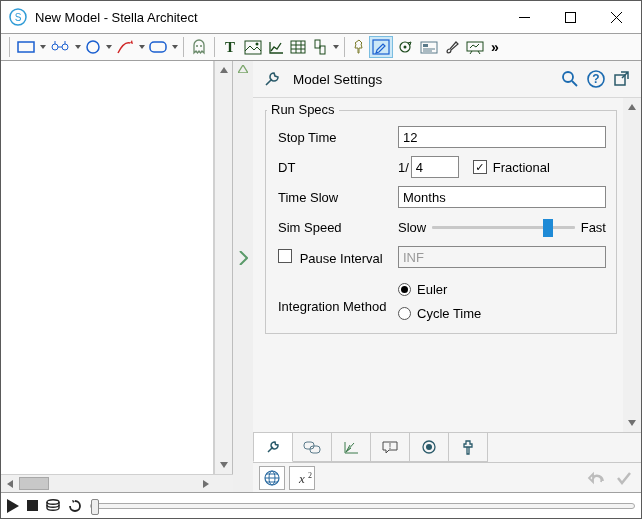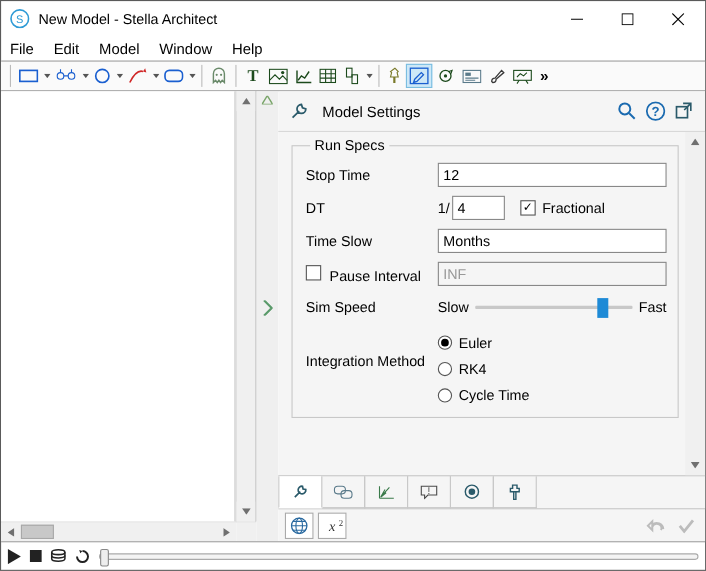--- a/index.html
+++ b/index.html
@@ -53,21 +53,21 @@
   .panel-header .hdr-title { flex:1;}
   .panel-header .hdr-actions { display:flex; gap:8px; align-items:center;}
 
   .panel-body { flex:1; display:flex; min-height:0; border-top:1px solid #d8d8d8;}
   .panel-scroll { flex:1; overflow:hidden; padding: 8px 4px 8px 10px;}
   .panel-vscroll { width:18px; background:#f0f0f0; position:relative;}
   .panel-vscroll .pv-arrow { height:18px; display:flex; align-items:center; justify-content:center; position:absolute; left:0; right:0;}
   .panel-vscroll .pv-top{top:0;} .panel-vscroll .pv-bot{bottom:0;}
 
   .groupbox { border:1px solid #c8c8c8; padding: 12px 10px 6px 12px; margin: 4px 2px; position:relative;}
-  .groupbox .legend { position:absolute; top:-9px; left:16px; background:#f5f5f5; padding:0 4px; font-size:13px;}
+  .groupbox .legend { position:absolute; top:-9px; left:1px; background:#f5f5f5; padding:0 4px; font-size:13px;}
   .form-row { display:flex; align-items:center; height:28px; margin-bottom:2px;}
   .form-label { width: 120px; font-size:13px;}
   .form-input { flex:1; min-width:0;}
   input[type=text].field { width: 100%; height:22px; border:1px solid #888; padding:0 4px; font-size:13px; background:#fff;}
   input[type=text].field.small { width: 48px;}
   input[type=text].field.disabled { background:#f5f5f5; color:#999;}
   .dt-wrap { display:flex; align-items:center; gap:2px;}
   .checkbox { width:14px; height:14px; border:1px solid #555; display:inline-flex; align-items:center; justify-content:center; margin-right:4px; background:#fff;}
   .checkbox.checked::after { content:"✓"; font-size:11px; line-height:1; color:#000;}
   .radio { width:13px; height:13px; border:1px solid #555; border-radius:50%; display:inline-flex; align-items:center; justify-content:center; margin-right:6px; background:#fff;}
@@ -125,27 +125,20 @@
         </div>
       <div class="win-btn">
           <svg width="11" height="11">
             <line x1="0" y1="0" x2="11" y2="11"></line>
             <line x1="11" y1="0" x2="0" y2="11"></line>
           </svg>
         </div>
     </div>
   </div>
 
-  <div class="menubar">
-    <span class="menu-item">File</span>
-    <span class="menu-item">Edit</span>
-    <span class="menu-item">Model</span>
-    <span class="menu-item">Window</span>
-    <span class="menu-item">Help</span>
-  </div>
 
   <div class="toolbar">
     <div class="tb-sep"></div>
     <div class="tb-btn">
         <svg width="18" height="14">
           <rect x="1" y="2" width="16" height="10" fill="none" stroke="#1a5fd0" stroke-width="1.5"></rect>
         </svg>
       </div>
     <div class="tb-drop">
         <svg viewBox="0 0 6 4">
@@ -391,51 +384,47 @@
                 <span>Fractional</span>
               </div>
             </div>
 
             <div class="form-row">
               <span class="form-label">Time Slow</span>
               <div class="form-input"><input type="text" class="field" value="Months" style=""></div>
             </div>
 
             <div class="form-row">
-              <span class="form-label">
-                <span class="checkbox"></span>
-                <span>Pause Interval</span>
-              </span>
-              <div class="form-input"><input type="text" class="field disabled" disabled="" value="INF" style=""></div>
-            </div>
-
-            <div class="form-row">
               <span class="form-label">Sim Speed</span>
               <div class="form-input slider">
                 <span>Slow</span>
                 <div class="slider-track">
                     <div class="slider-thumb"></div>
                   </div>
                 <span>Fast</span>
               </div>
+            </div>
+
+            <div class="form-row">
+              <span class="form-label">
+                <span class="checkbox"></span>
+                <span>Pause Interval</span>
+              </span>
+              <div class="form-input"><input type="text" class="field disabled" disabled="" value="INF" style=""></div>
             </div>
 
             <div class="form-row" style="height:auto; align-items:flex-start; padding-top:4px;">
               <span class="form-label" style="padding-top:22px;">Integration Method</span>
               <div class="form-input" style="display:flex; flex-direction:column;">
                 <div class="radio-row">
                     <span class="radio checked"></span>
                     <span>Euler</span>
                   </div>
                 <div class="radio-row">
                     <span class="radio"></span>
-                    <span>RK4</span>
-                  </div>
-                <div class="radio-row">
-                    <span class="radio"></span>
                     <span>Cycle Time</span>
                   </div>
               </div>
             </div>
 
           </div>
         </div>
         <div class="panel-vscroll">
           <div class="pv-arrow pv-top">
               <svg width="8" height="6">

